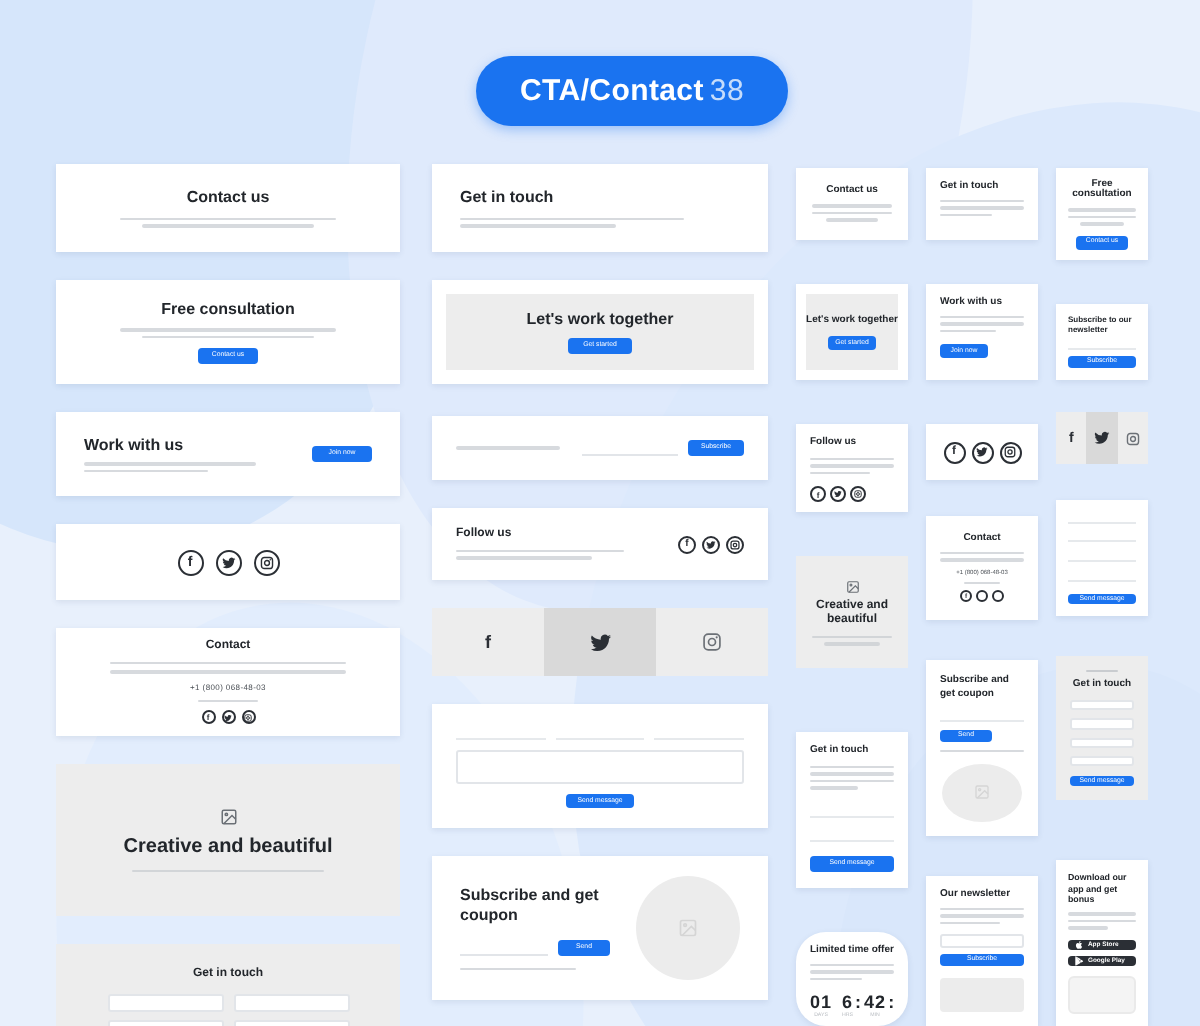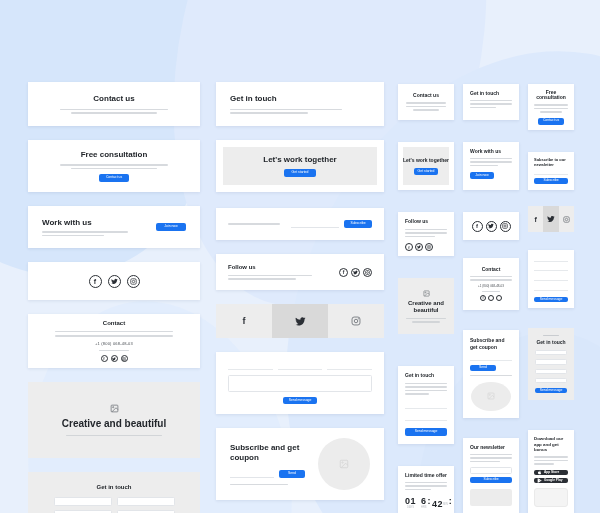--- a/index.html
+++ b/index.html
@@ -78,20 +78,23 @@
 <div class="bg">
   <div class="blob blob1"></div>
   <div class="blob blob2"></div>
   <div class="blob blob3"></div>
   <div class="blob blob4"></div>
   <div class="blob blob5"></div>
 </div>
 
 <div class="board">
 
+  <div class="title-badge">
+    <span>CTA/Contact</span><span class="num">38</span>
+  </div>
 
   <div class="card" style="left:28px; top:82px; width:172px; height:44px; display:flex; flex-direction:column; align-items:center; justify-content:center; gap:5px;">
     <div class="h h-md">Contact us</div>
     <div class="lines">
       <div class="ln" style="width:108px"></div>
         <div class="ln" style="width:86px"></div>
     </div>
   </div>
 
   <div class="card" style="left:28px; top:140px; width:172px; height:52px; display:flex; flex-direction:column; align-items:center; justify-content:center; gap:5px;">
@@ -352,39 +355,39 @@
         <div class="ln" style="width:42px"></div>
         <div class="ln" style="width:24px"></div>
     </div>
     <div style="width:100%;height:8px;border-bottom:1px solid #e6e9ec;margin-top:2px;"></div>
     <div style="width:100%;height:8px;border-bottom:1px solid #e6e9ec;"></div>
     <div class="btn" style="width:100%;height:8px;display:flex;align-items:center;justify-content:center;margin-top:3px;">
       <span class="btn-lbl">Send message</span>
     </div>
   </div>
 
-  <div class="card" style="left:398px; top:466px; width:56px; height:47px; padding:7px; display:flex; flex-direction:column; gap:3px;">
+  <div class="card" style="left:398px; top:466px; width:56px; height:47px; padding:7px; display:flex; flex-direction:column; gap:3px;border-radius:15px;">
     <div class="h h-xs">Limited time offer</div>
     <div class="lines left">
       <div class="ln" style="width:42px"></div>
         <div class="ln" style="width:42px"></div>
         <div class="ln" style="width:26px"></div>
     </div>
     <div style="display:flex; align-items:flex-end; gap:1px; margin-top:3px;">
       <div style="display:flex; flex-direction:column; align-items:center;">
         <span class="cd-num">01</span>
         <span class="cd-lbl">DAYS</span>
       </div>
       <span class="cd-num" style="padding-bottom:3px;">&nbsp;</span>
       <div style="display:flex; flex-direction:column; align-items:center;">
         <span class="cd-num">6</span>
         <span class="cd-lbl">HRS</span>
       </div>
       <span class="cd-num" style="padding-bottom:3px;">:</span>
-      <div style="display:flex; flex-direction:row; align-items:center;">
+      <div style="display:flex; flex-direction:column; align-items:center;">
         <span class="cd-num">42</span>
         <span class="cd-lbl">MIN</span>
       </div>
       <span class="cd-num" style="padding-bottom:3px;">:</span>
 
     </div>
   </div>
 
   <div class="card" style="left:463px; top:84px; width:56px; height:36px; padding:7px; display:flex; flex-direction:column; gap:3px;">
     <div class="h h-xs">Get in touch</div>

